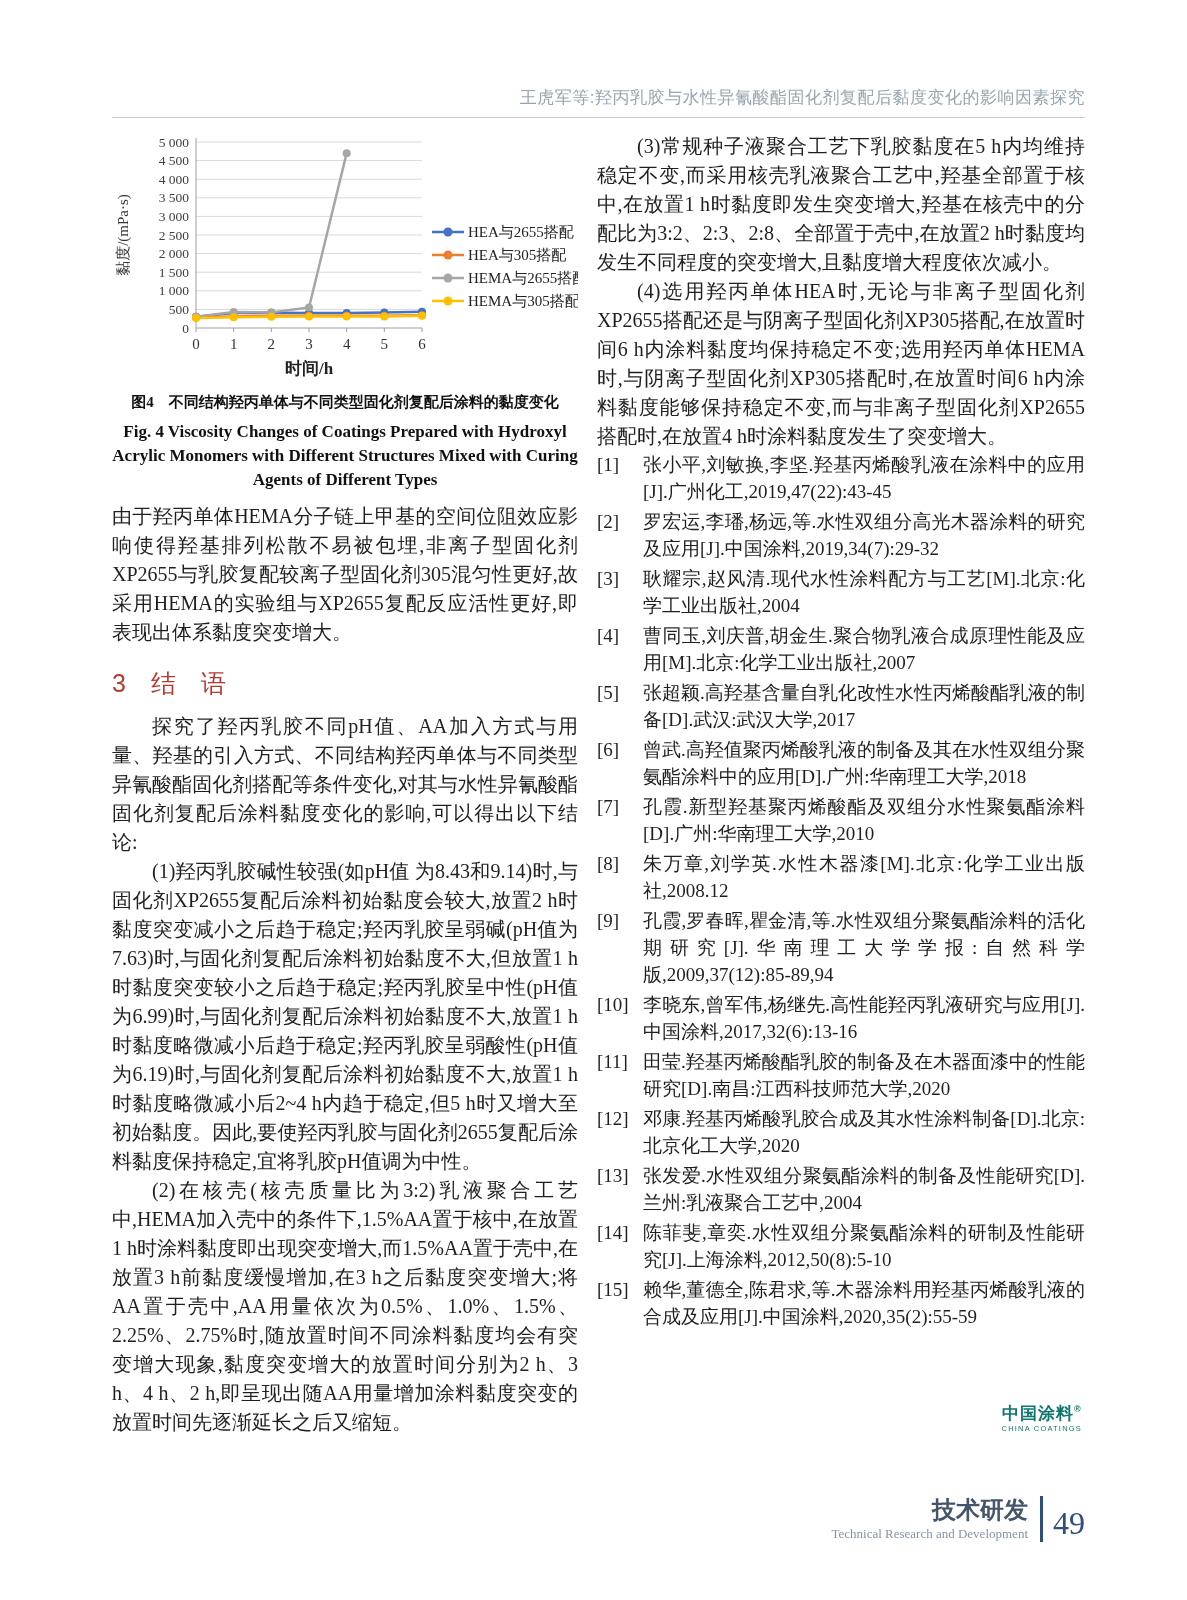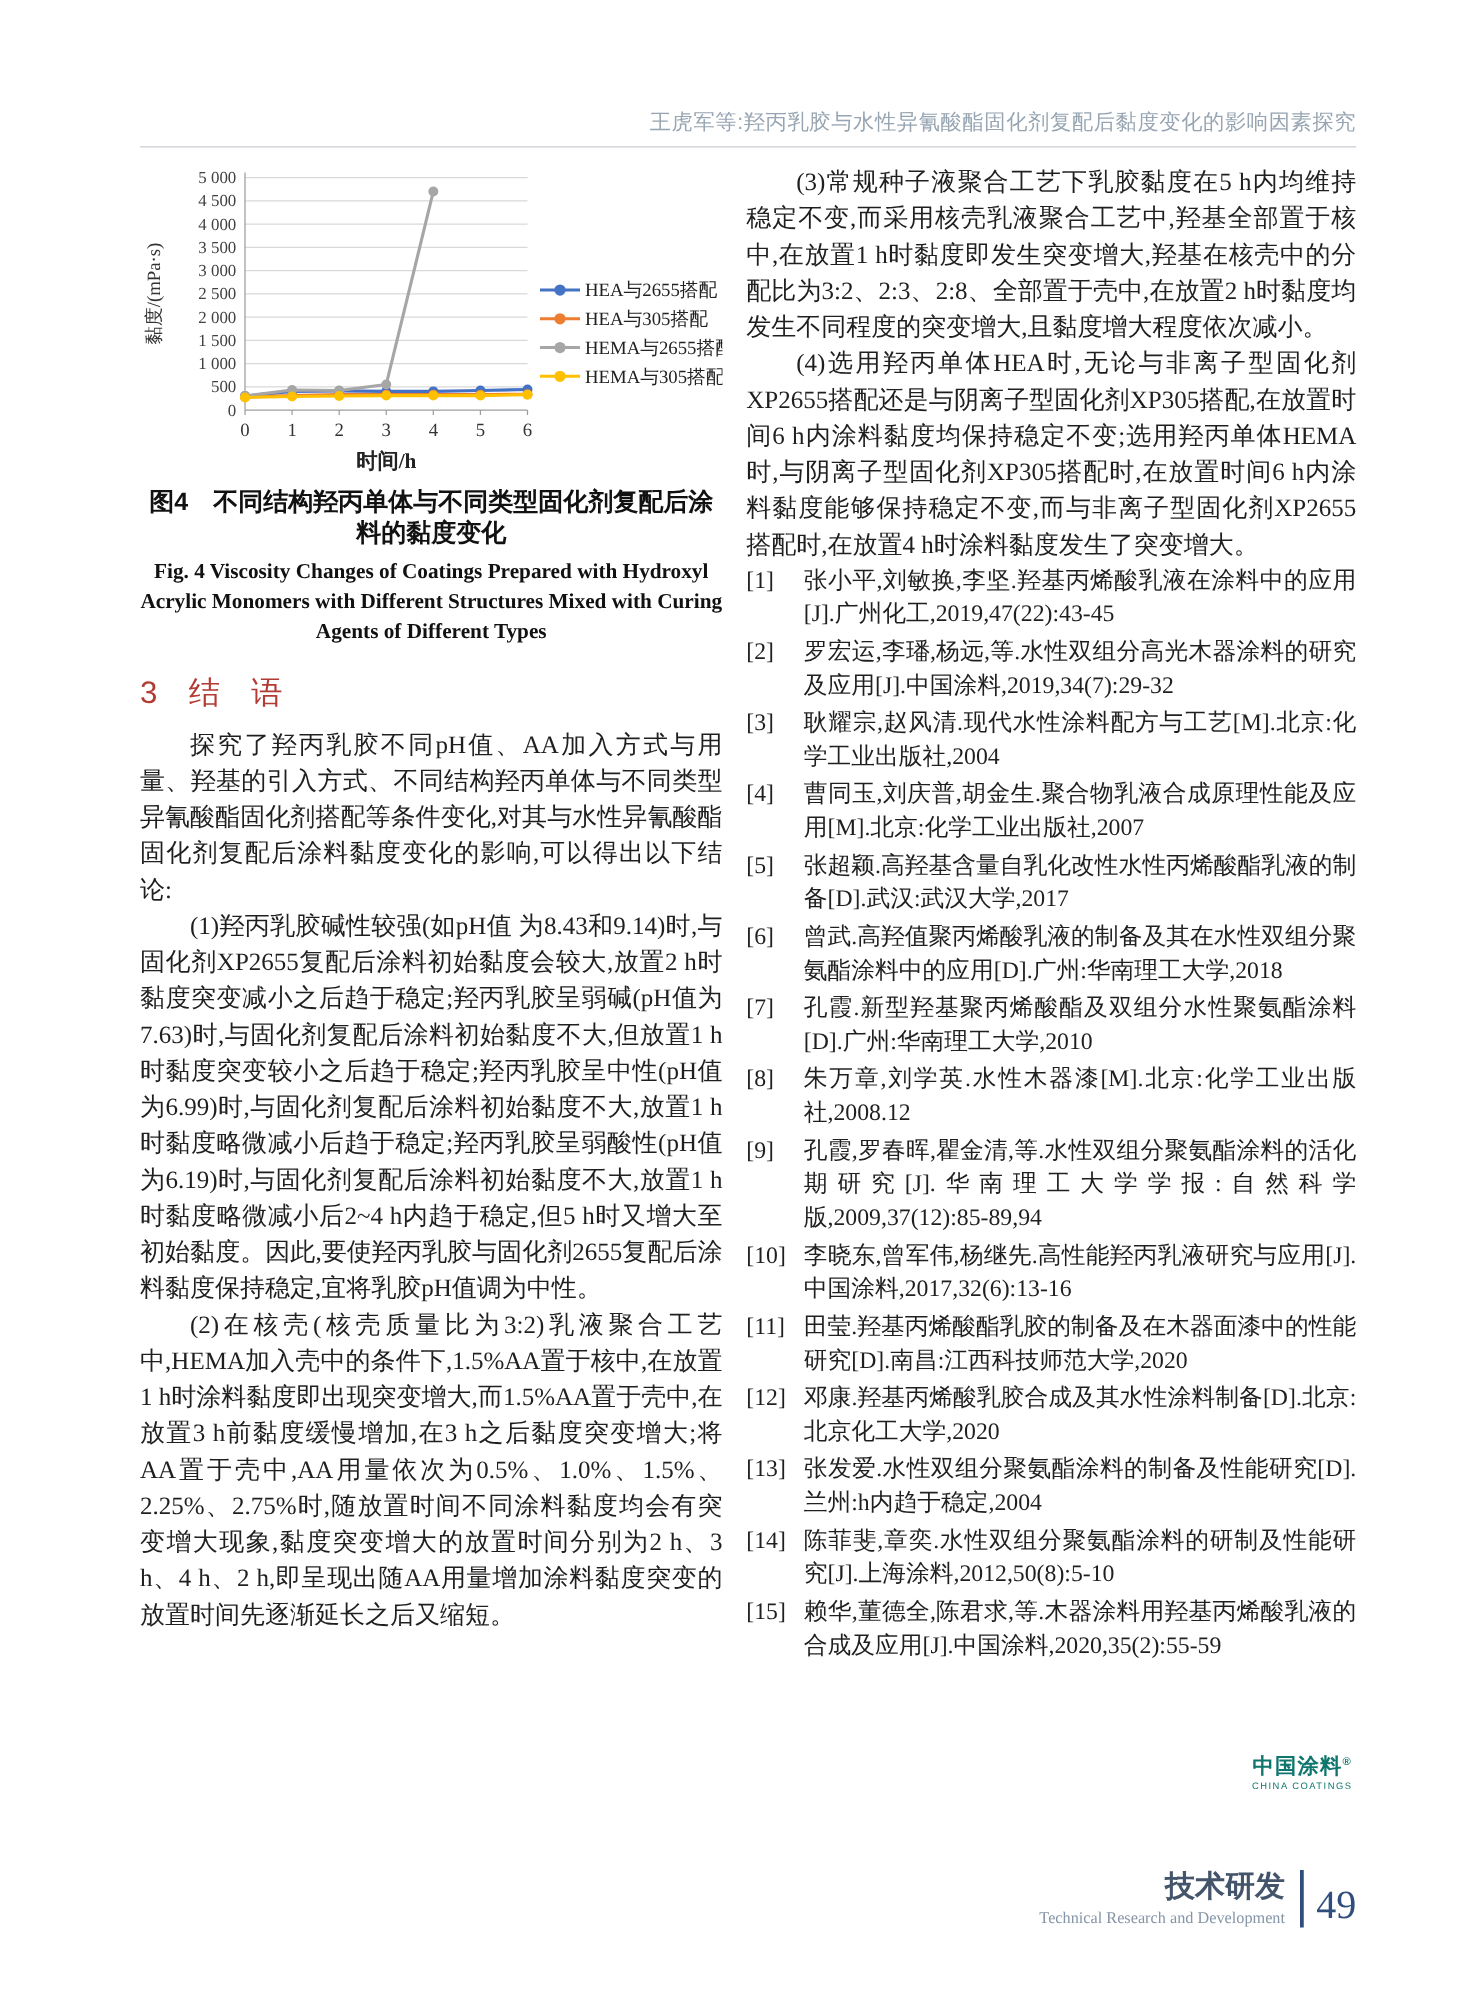--- a/index.html
+++ b/index.html
@@ -5,22 +5,22 @@
   html,body{margin:0;padding:0;background:#ffffff;}
   .page{position:relative;width:1187px;height:1600px;background:#fff;overflow:hidden;
         font-family:"Liberation Serif",serif;color:#1f1f1f;}
   .running-title{position:absolute;top:86px;right:102px;font-family:"Liberation Sans",sans-serif;
         font-size:17px;color:#97a5b2;letter-spacing:.5px;}
   .header-rule{position:absolute;top:117px;left:112px;width:973px;height:1px;background:#c9ced3;}
   .col{position:absolute;top:132px;}
   .col-left{left:112px;width:466px;}
   .col-right{left:597px;width:488px;}
   .chart{width:466px;height:250px;}
-  .cap-zh{margin-top:8px;text-align:center;font-family:Liberation Sans, sans-serif;
-        font-weight:bold;font-size:20px;line-height:25px;color:#111;}
+  .cap-zh{margin-top:8px;text-align:center;font-family:Liberation Serif, serif;
+        font-weight:bold;font-size:15px;line-height:25px;color:#111;}
   .cap-en{margin-top:5px;text-align:center;font-weight:bold;font-size:17px;line-height:24px;color:#111;}
   .para{margin:0;font-size:20px;line-height:29px;text-align:justify;}
   .para.indent{text-indent:2em;}
   .after-fig{margin-top:10px;}
   .section-heading{margin:20px 0 12px 0;font-family:"Liberation Sans",sans-serif;
         font-weight:normal;font-size:25px;color:#b23c34;}
   .ref-heading{margin:22px 0 12px 0;text-align:center;font-family:"Liberation Sans",sans-serif;
         font-weight:bold;font-size:20px;letter-spacing:2px;color:#111;}
   .ref-list{list-style:none;margin:0;padding:0;}
   .ref-item{display:flex;font-size:19px;line-height:27px;margin-bottom:3px;}
@@ -143,20 +143,21 @@
               <line x1="320" y1="169" x2="352" y2="169" stroke="#FFC000" stroke-width="2.5"></line>
               <circle cx="336" cy="169" r="4.5" fill="#FFC000"></circle>
               <text x="356" y="174" font-size="15" fill="#222">HEMA与305搭配</text>
             </g>
           </svg></div>
       <figcaption>
         <div class="cap-zh">图4　不同结构羟丙单体与不同类型固化剂复配后涂料的黏度变化</div>
         <div class="cap-en">Fig. 4  Viscosity Changes of Coatings Prepared with Hydroxyl Acrylic Monomers with Different Structures Mixed with Curing Agents of Different Types</div>
       </figcaption>
     </figure>
+    <p class="para after-fig">由于羟丙单体HEMA分子链上甲基的空间位阻效应影响使得羟基排列松散不易被包埋,非离子型固化剂XP2655与乳胶复配较离子型固化剂305混匀性更好,故采用HEMA的实验组与XP2655复配反应活性更好,即表现出体系黏度突变增大。</p>
     <h2 class="section-heading">3　结　语</h2>
     <div id="left-paras">
         <p class="para indent">探究了羟丙乳胶不同pH值、AA加入方式与用量、羟基的引入方式、不同结构羟丙单体与不同类型异氰酸酯固化剂搭配等条件变化,对其与水性异氰酸酯固化剂复配后涂料黏度变化的影响,可以得出以下结论:</p>
         <p class="para indent">(1)羟丙乳胶碱性较强(如pH值 为8.43和9.14)时,与固化剂XP2655复配后涂料初始黏度会较大,放置2 h时黏度突变减小之后趋于稳定;羟丙乳胶呈弱碱(pH值为7.63)时,与固化剂复配后涂料初始黏度不大,但放置1 h时黏度突变较小之后趋于稳定;羟丙乳胶呈中性(pH值为6.99)时,与固化剂复配后涂料初始黏度不大,放置1 h时黏度略微减小后趋于稳定;羟丙乳胶呈弱酸性(pH值为6.19)时,与固化剂复配后涂料初始黏度不大,放置1 h时黏度略微减小后2~4 h内趋于稳定,但5 h时又增大至初始黏度。因此,要使羟丙乳胶与固化剂2655复配后涂料黏度保持稳定,宜将乳胶pH值调为中性。</p>
         <p class="para indent">(2)在核壳(核壳质量比为3:2)乳液聚合工艺中,HEMA加入壳中的条件下,1.5%AA置于核中,在放置1 h时涂料黏度即出现突变增大,而1.5%AA置于壳中,在放置3 h前黏度缓慢增加,在3 h之后黏度突变增大;将AA置于壳中,AA用量依次为0.5%、1.0%、1.5%、2.25%、2.75%时,随放置时间不同涂料黏度均会有突变增大现象,黏度突变增大的放置时间分别为2 h、3 h、4 h、2 h,即呈现出随AA用量增加涂料黏度突变的放置时间先逐渐延长之后又缩短。</p>
       </div>
   </div>
 
   <div class="col col-right">
     <div id="right-paras">
@@ -207,21 +208,21 @@
         <li class="ref-item">
           <span class="ref-no">[11]</span>
           <span class="ref-text">田莹.羟基丙烯酸酯乳胶的制备及在木器面漆中的性能研究[D].南昌:江西科技师范大学,2020</span>
         </li>
         <li class="ref-item">
           <span class="ref-no">[12]</span>
           <span class="ref-text">邓康.羟基丙烯酸乳胶合成及其水性涂料制备[D].北京:北京化工大学,2020</span>
         </li>
         <li class="ref-item">
           <span class="ref-no">[13]</span>
-          <span class="ref-text">张发爱.水性双组分聚氨酯涂料的制备及性能研究[D].兰州:h内趋于稳定,2004</span>
+          <span class="ref-text">张发爱.水性双组分聚氨酯涂料的制备及性能研究[D].兰州:乳液聚合工艺中,2004</span>
         </li>
         <li class="ref-item">
           <span class="ref-no">[14]</span>
           <span class="ref-text">陈菲斐,章奕.水性双组分聚氨酯涂料的研制及性能研究[J].上海涂料,2012,50(8):5-10</span>
         </li>
         <li class="ref-item">
           <span class="ref-no">[15]</span>
           <span class="ref-text">赖华,董德全,陈君求,等.木器涂料用羟基丙烯酸乳液的合成及应用[J].中国涂料,2020,35(2):55-59</span>
         </li>
       </ol>

